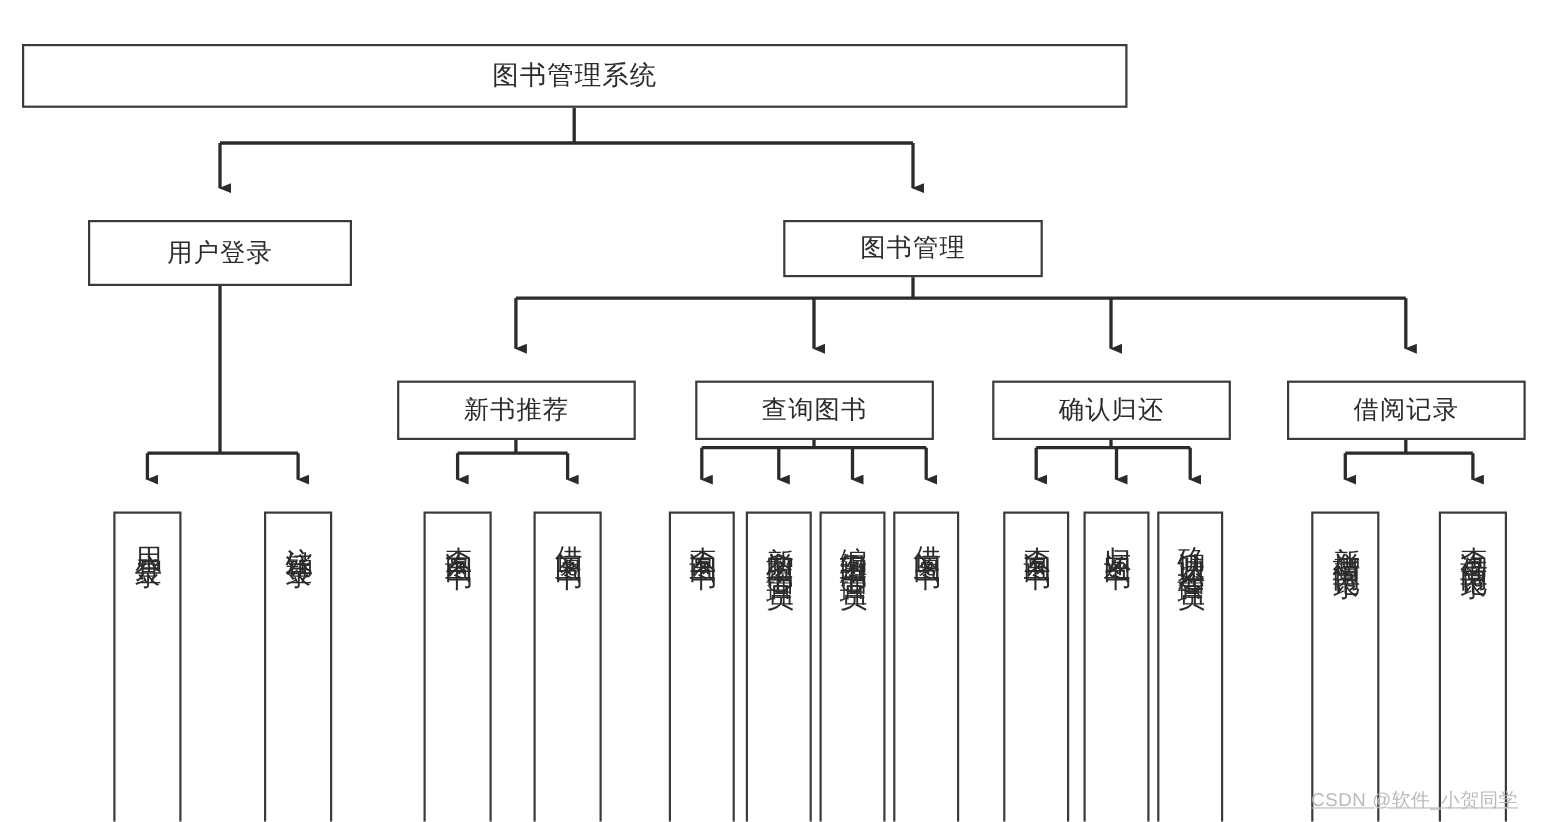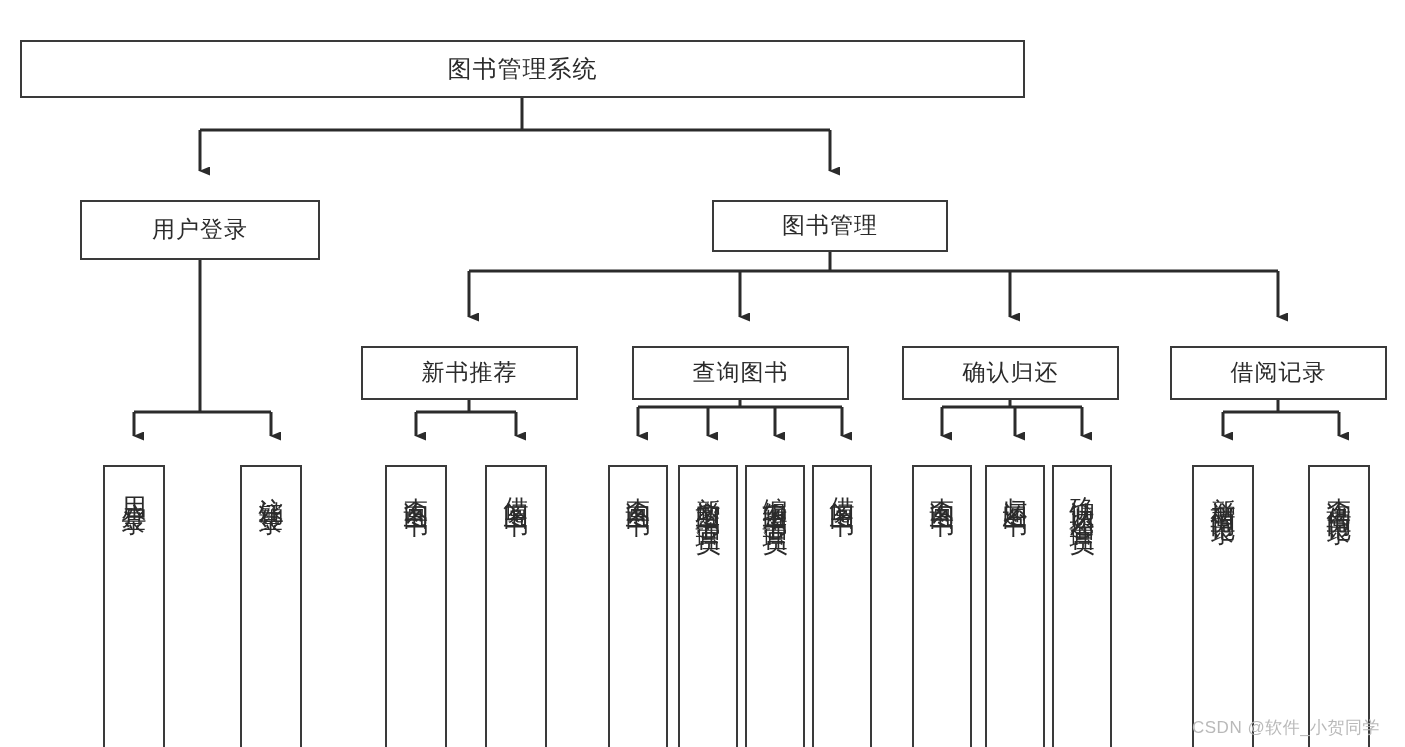--- a/index.html
+++ b/index.html
@@ -64,20 +64,21 @@
     line-height: 1.0;
     letter-spacing: 5px;
     text-align: left;
   }
   .watermark {
     position: absolute;
     font-size: 17px;
     color: #b9b9b9;
     white-space: nowrap;
     letter-spacing: 0.5px;
+    text-decoration: underline;
   }
 </style>
 </head>
 <body>
 
 <div id="stage">
 
   <svg id="wires" viewBox="0 0 1405 747" preserveAspectRatio="none" aria-hidden="true">
     <defs>
       <marker id="arrow" markerWidth="9" markerHeight="11" refX="4.5" refY="10" orient="auto" markerUnits="userSpaceOnUse">

